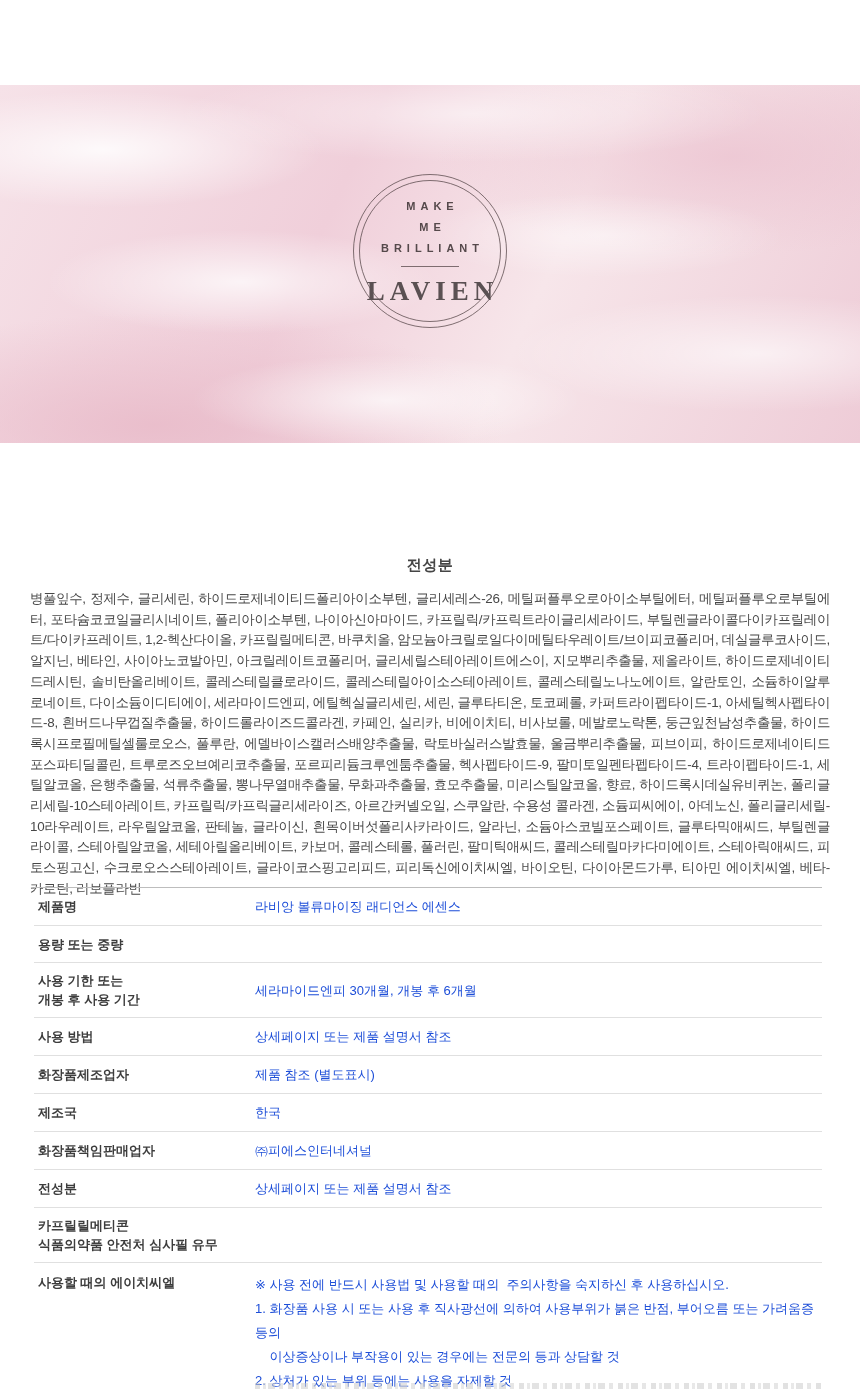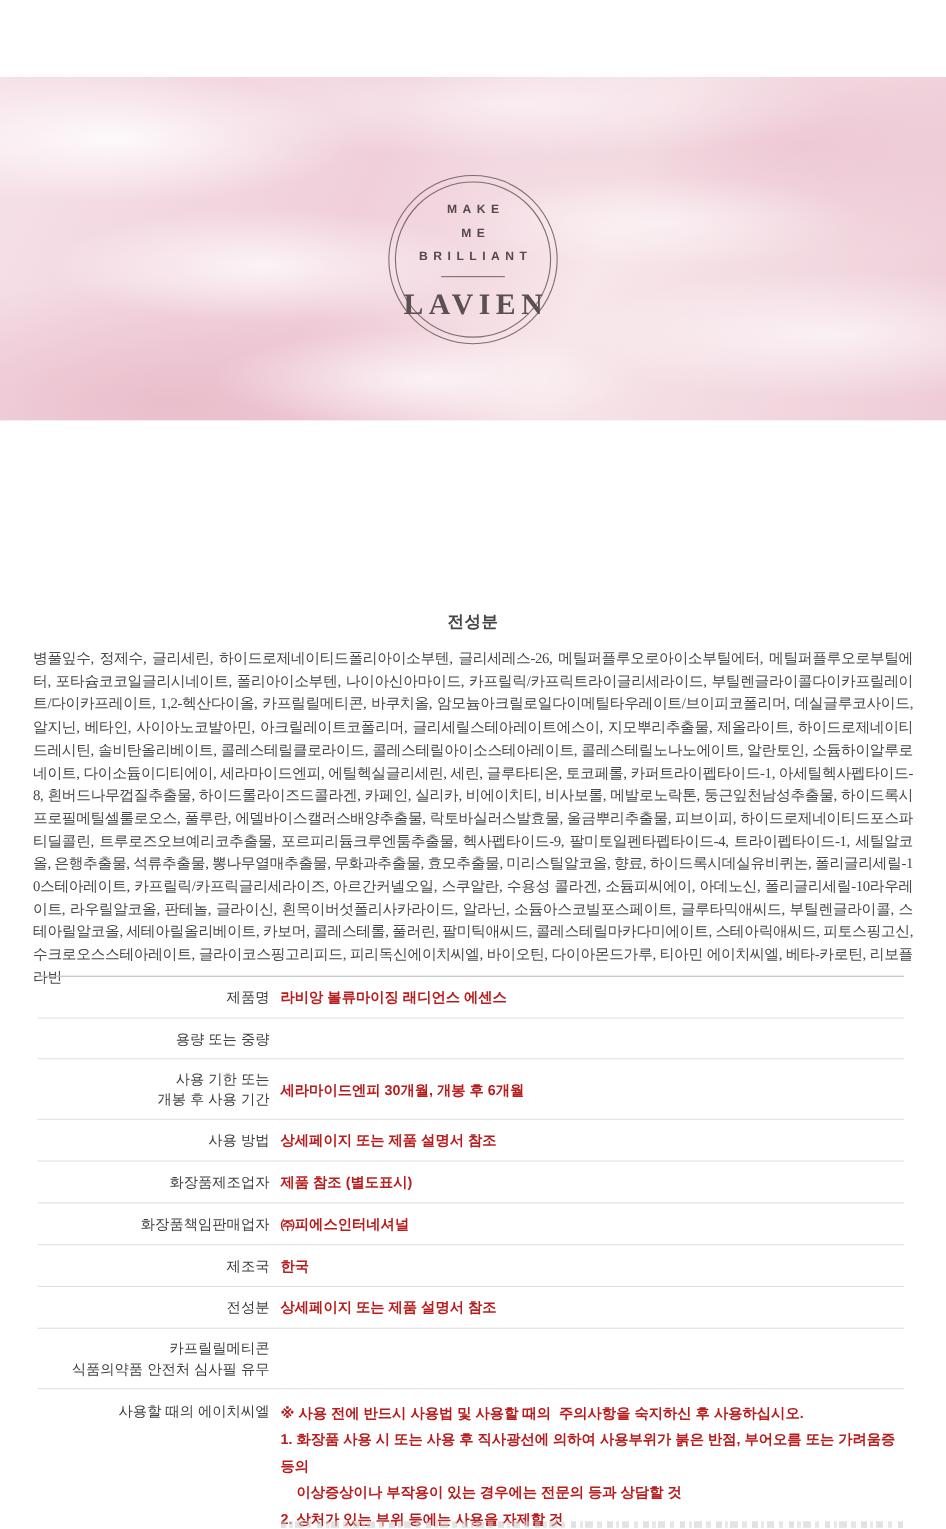--- a/index.html
+++ b/index.html
@@ -5,21 +5,21 @@
   * { margin:0; padding:0; box-sizing:border-box; }
   html,body { background:#ffffff; }
   body {
     width:860px; height:1390px; margin:0 auto; position:relative;
     font-family:"Liberation Sans","DejaVu Sans",sans-serif;
     color:#4a4a4a; overflow:hidden;
   }
 
   
   .banner {
-    position:absolute; left:0; top:70px; width:860px; height:312px;
+    position:absolute; left:0; top:85px; width:860px; height:358px;
     background-color:#f2d6de;
     background-image:
       radial-gradient(ellipse 340px 90px at 12% 18%, rgba(255,255,255,0.85), rgba(255,255,255,0) 65%),
       radial-gradient(ellipse 420px 70px at 55% 8%,  rgba(255,255,255,0.55), rgba(255,255,255,0) 70%),
       radial-gradient(ellipse 300px 80px at 28% 55%, rgba(255,255,255,0.75), rgba(255,255,255,0) 65%),
       radial-gradient(ellipse 260px 60px at 70% 42%, rgba(255,255,255,0.5),  rgba(255,255,255,0) 70%),
       radial-gradient(ellipse 380px 90px at 88% 75%, rgba(255,255,255,0.65), rgba(255,255,255,0) 65%),
       radial-gradient(ellipse 300px 70px at 45% 88%, rgba(255,255,255,0.7),  rgba(255,255,255,0) 65%),
       radial-gradient(ellipse 500px 160px at 18% 95%, rgba(233,188,202,0.9), rgba(233,188,202,0) 70%),
       radial-gradient(ellipse 420px 140px at 85% 20%, rgba(236,196,209,0.8), rgba(236,196,209,0) 70%),
@@ -46,40 +46,40 @@
   }
 
   
   .ing-title {
     position:absolute; left:0; top:556px; width:860px; text-align:center;
     font-size:15px; font-weight:bold; color:#454545; letter-spacing:0.5px;
   }
   .ing-text {
     position:absolute; left:30px; top:589px; width:800px;
     font-size:13.4px; line-height:20.7px; color:#474747;
-    text-align:justify; letter-spacing:-0.3px; word-break:break-all;font-family:Liberation Serif, serif;
+    text-align:justify; letter-spacing:-0.3px; word-break:break-all;
   }
 
   
   .spec-table {
     position:absolute; left:34px; top:887px; width:788px;
     border-top:1px solid #bdbdbd;
   }
   .spec-row {
     display:flex; border-bottom:1px solid #e0e0e0;
     min-height:37px; align-items:center;
   }
   .spec-label {
     width:221px; flex:0 0 221px; padding:8px 10px 8px 4px;
-    font-size:13px; font-weight:normal; color:#3d3d3d;
-    line-height:19px; white-space:pre-line;text-align:right;
+    font-size:13px; font-weight:bold; color:#3d3d3d;
+    line-height:19px; white-space:pre-line;
   }
   .spec-value {
     flex:1; padding:8px 0;
-    font-size:13px; color:#b91c1c; line-height:21px; white-space:pre-wrap;font-weight:bold;
+    font-size:13px; color:#1d4ed8; line-height:21px; white-space:pre-wrap;
   }
   .spec-row.multiline { align-items:flex-start; }
   .spec-row.multiline .spec-label { padding-top:10px; }
   .spec-row.multiline .spec-value { padding-top:10px; padding-bottom:12px; line-height:24px; }
 
   
   .cutoff-strip {
     position:absolute; left:255px; top:1383px; width:567px; height:6px;
     opacity:0.55;
     background:
@@ -123,26 +123,26 @@
     </div>
     <div class="spec-row">
       <div class="spec-label">사용 방법</div>
       <div class="spec-value">상세페이지 또는 제품 설명서 참조</div>
     </div>
     <div class="spec-row">
       <div class="spec-label">화장품제조업자</div>
       <div class="spec-value">제품 참조 (별도표시)</div>
     </div>
     <div class="spec-row">
+      <div class="spec-label">제조국</div>
+      <div class="spec-value">한국</div>
+    </div>
+    <div class="spec-row">
       <div class="spec-label">화장품책임판매업자</div>
       <div class="spec-value">㈜피에스인터네셔널</div>
-    </div>
-    <div class="spec-row">
-      <div class="spec-label">제조국</div>
-      <div class="spec-value">한국</div>
     </div>
     <div class="spec-row">
       <div class="spec-label">전성분</div>
       <div class="spec-value">상세페이지 또는 제품 설명서 참조</div>
     </div>
     <div class="spec-row">
       <div class="spec-label">카프릴릴메티콘
 식품의약품 안전처 심사필 유무</div>
     </div>
     <div class="spec-row multiline">

